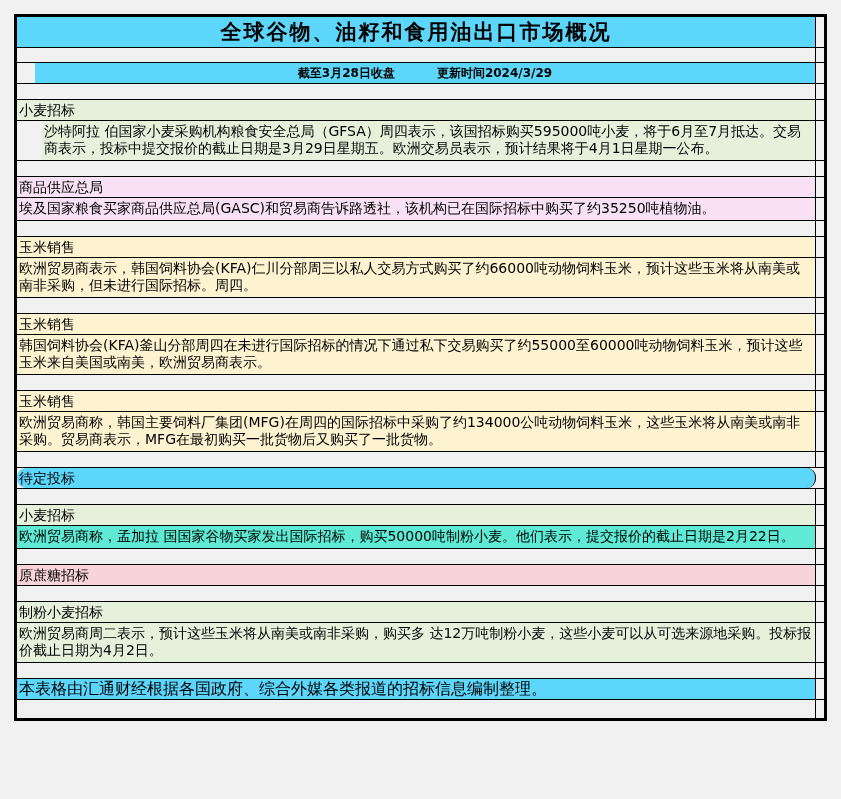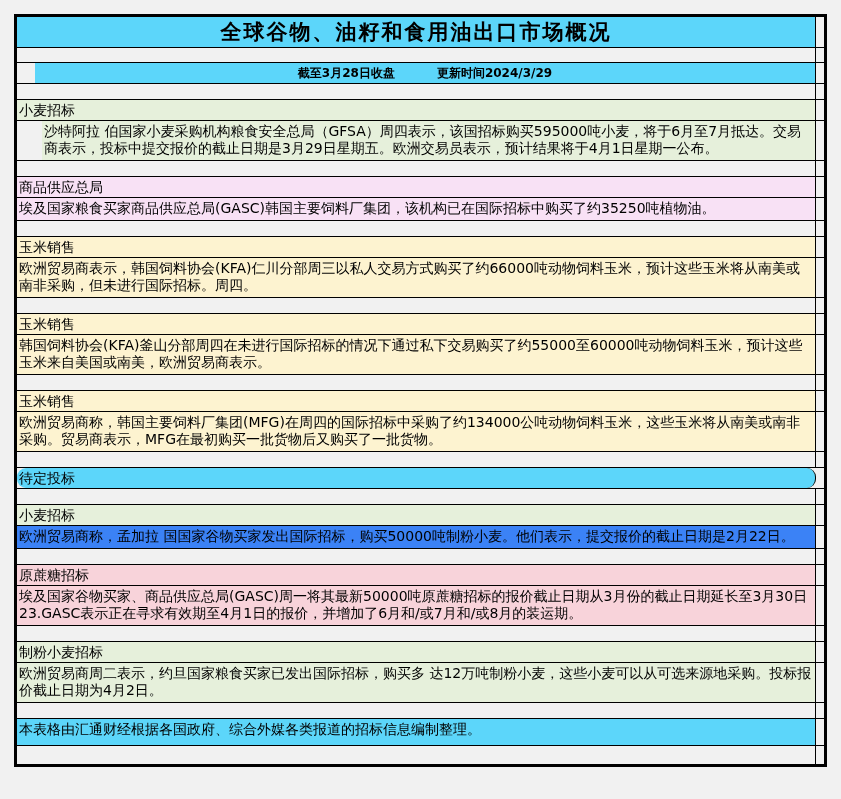--- a/index.html
+++ b/index.html
@@ -40,22 +40,22 @@
     height:20px;line-height:20px;
     font-size:14px;padding-left:2px;
     white-space:nowrap;overflow:hidden;
   }
   .content-row .cell-main{
     font-size:14px;line-height:17px;
     padding:2px 2px 3px 2px;
     word-break:break-all;line-break:anywhere;
   }
   .footer-row .cell-main{
-    height:26px;line-height:20px;
-    font-size:14px;padding-left:2px;white-space:nowrap;overflow:hidden;
+    height:20px;line-height:20px;
+    font-size:16px;padding-left:2px;white-space:nowrap;overflow:hidden;
   }
 </style>
 </head>
 <body>
 
 <div class="sheet">
 
   <div class="row title-row">
     <div class="cell-main" id="title-cell" style="background: rgb(92, 214, 250);">全球谷物、油籽和食用油出口市场概况</div>
     <div class="cell-gutter"></div>
@@ -91,21 +91,21 @@
       </div>
       <div class="row spacer sp15">
         <div class="cell-main"></div>
         <div class="cell-gutter"></div>
       </div>
       <div class="row header-row">
         <div class="cell-main" style="background: rgb(248, 225, 245);">商品供应总局</div>
         <div class="cell-gutter"></div>
       </div>
       <div class="row content-row">
-        <div class="cell-main" style="background: rgb(248, 225, 245);">埃及国家粮食买家商品供应总局(GASC)韩国主要饲料厂集团，该机构已在国际招标中购买了约35250吨植物油。</div>
+        <div class="cell-main" style="background: rgb(248, 225, 245);">埃及国家粮食买家商品供应总局(GASC)和贸易商告诉路透社，该机构已在国际招标中购买了约35250吨植物油。</div>
         <div class="cell-gutter"></div>
       </div>
       <div class="row spacer sp15">
         <div class="cell-main"></div>
         <div class="cell-gutter"></div>
       </div>
       <div class="row header-row">
         <div class="cell-main" style="background: rgb(253, 243, 208);">玉米销售</div>
         <div class="cell-gutter"></div>
       </div>
@@ -147,45 +147,41 @@
       </div>
       <div class="row spacer sp15">
         <div class="cell-main"></div>
         <div class="cell-gutter"></div>
       </div>
       <div class="row header-row">
         <div class="cell-main" style="background: rgb(230, 240, 219);">小麦招标</div>
         <div class="cell-gutter"></div>
       </div>
       <div class="row content-row">
-        <div class="cell-main" style="background: #3b82f6;">欧洲贸易商称，孟加拉 国国家谷物买家发出国际招标，购买50000吨制粉小麦。他们表示，提交报价的截止日期是2月22日。</div>
+        <div class="cell-main" style="background: #5eead4;">欧洲贸易商称，孟加拉 国国家谷物买家发出国际招标，购买50000吨制粉小麦。他们表示，提交报价的截止日期是2月22日。</div>
         <div class="cell-gutter"></div>
       </div>
       <div class="row spacer sp15">
         <div class="cell-main"></div>
         <div class="cell-gutter"></div>
       </div>
       <div class="row header-row">
         <div class="cell-main" style="background: rgb(248, 211, 218);">原蔗糖招标</div>
-        <div class="cell-gutter"></div>
-      </div>
-      <div class="row content-row">
-        <div class="cell-main" style="background: rgb(248, 211, 218);">埃及国家谷物买家、商品供应总局(GASC)周一将其最新50000吨原蔗糖招标的报价截止日期从3月份的截止日期延长至3月30日23.GASC表示正在寻求有效期至4月1日的报价，并增加了6月和/或7月和/或8月的装运期。</div>
         <div class="cell-gutter"></div>
       </div>
       <div class="row spacer sp15">
         <div class="cell-main"></div>
         <div class="cell-gutter"></div>
       </div>
       <div class="row header-row">
         <div class="cell-main" style="background: rgb(230, 240, 219);">制粉小麦招标</div>
         <div class="cell-gutter"></div>
       </div>
       <div class="row content-row">
-        <div class="cell-main" style="background: rgb(230, 240, 219);">欧洲贸易商周二表示，约旦国家粮食买家已发出国际招标，购买多 达12万吨制粉小麦，这些小麦可以从可选来源地采购。投标报价截止日期为4月2日。</div>
+        <div class="cell-main" style="background: rgb(230, 240, 219);">欧洲贸易商周二表示，预计这些玉米将从南美或南非采购，购买多 达12万吨制粉小麦，这些小麦可以从可选来源地采购。投标报价截止日期为4月2日。</div>
         <div class="cell-gutter"></div>
       </div>
       <div class="row spacer sp15">
         <div class="cell-main"></div>
         <div class="cell-gutter"></div>
       </div>
     </div>
 
   <div class="row footer-row">
     <div class="cell-main" id="footer-cell" style="background: rgb(92, 214, 250);">本表格由汇通财经根据各国政府、综合外媒各类报道的招标信息编制整理。</div>

